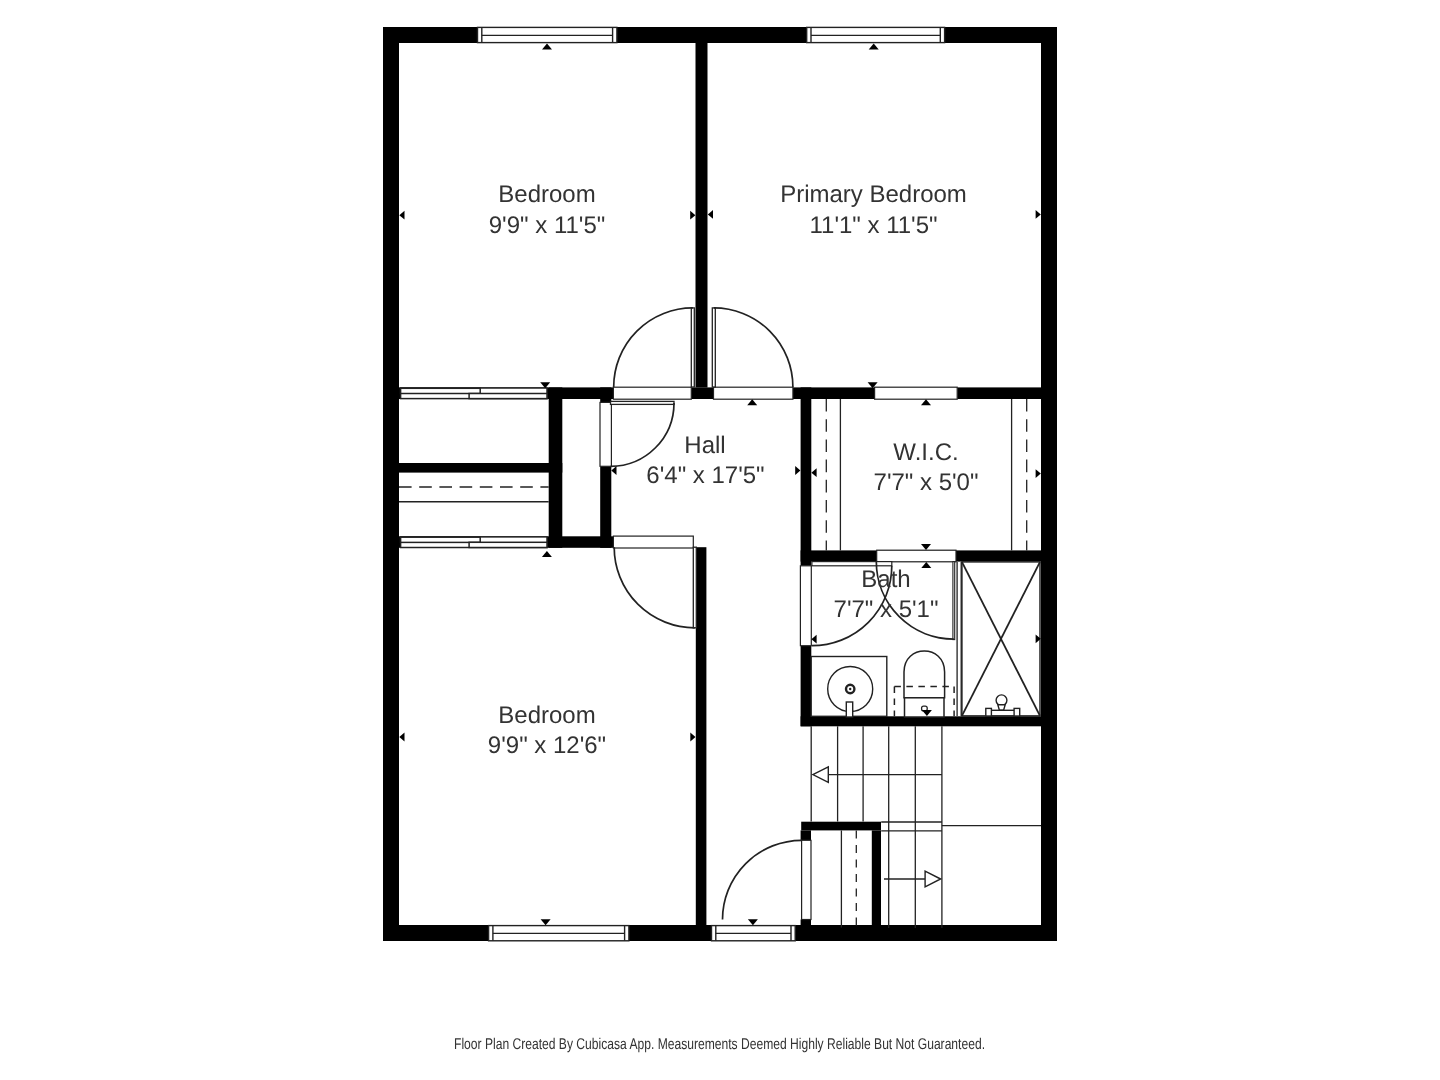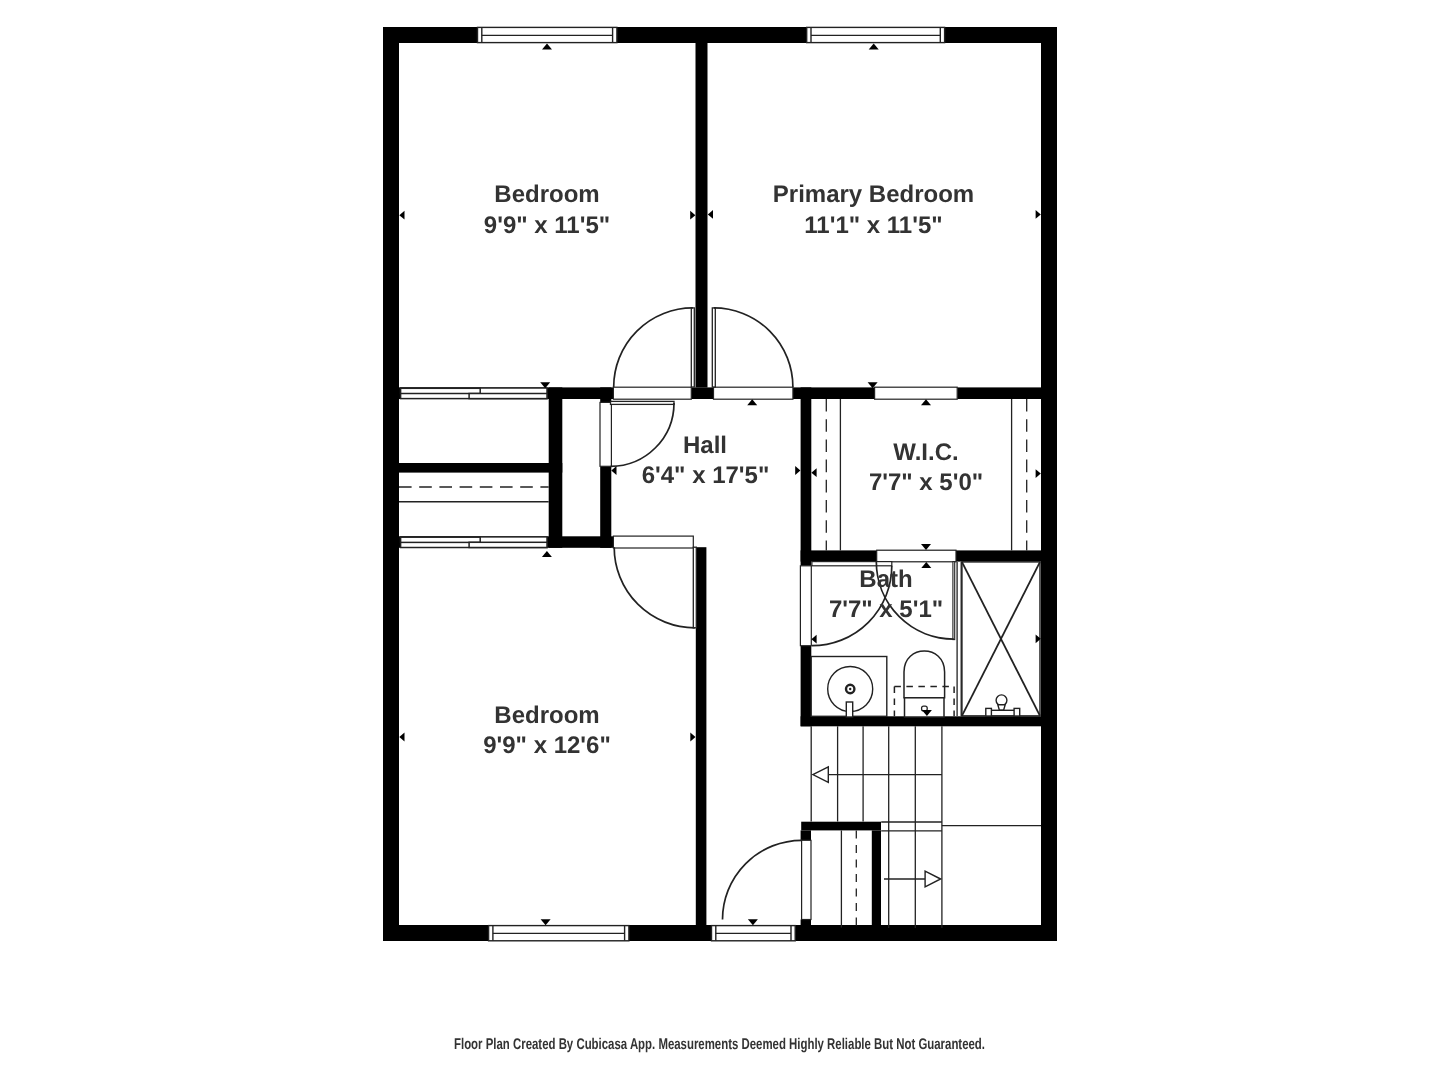--- a/index.html
+++ b/index.html
@@ -1,16 +1,16 @@
 <!DOCTYPE html>
 <html><head>
 <meta charset="utf-8">
 <style>
   html,body{margin:0;padding:0;background:#ffffff;}
-  .page{width:1440px;height:1080px;position:relative;background:#fff;overflow:hidden;font-weight:bold;}
+  .page{width:1440px;height:1080px;position:relative;background:#fff;overflow:hidden;}
   svg{position:absolute;left:0;top:0;}
   text{font-family:"Liberation Sans",sans-serif;fill:#333333;-webkit-font-smoothing:antialiased;text-rendering:geometricPrecision;}
 </style>
 </head>
 <body>
 <div class="page">
 <svg width="1440" height="1080" viewBox="0 0 1440 1080">
 <g stroke-linecap="butt">
 
 <rect x="383" y="27" width="674" height="16" fill="#000"></rect>

